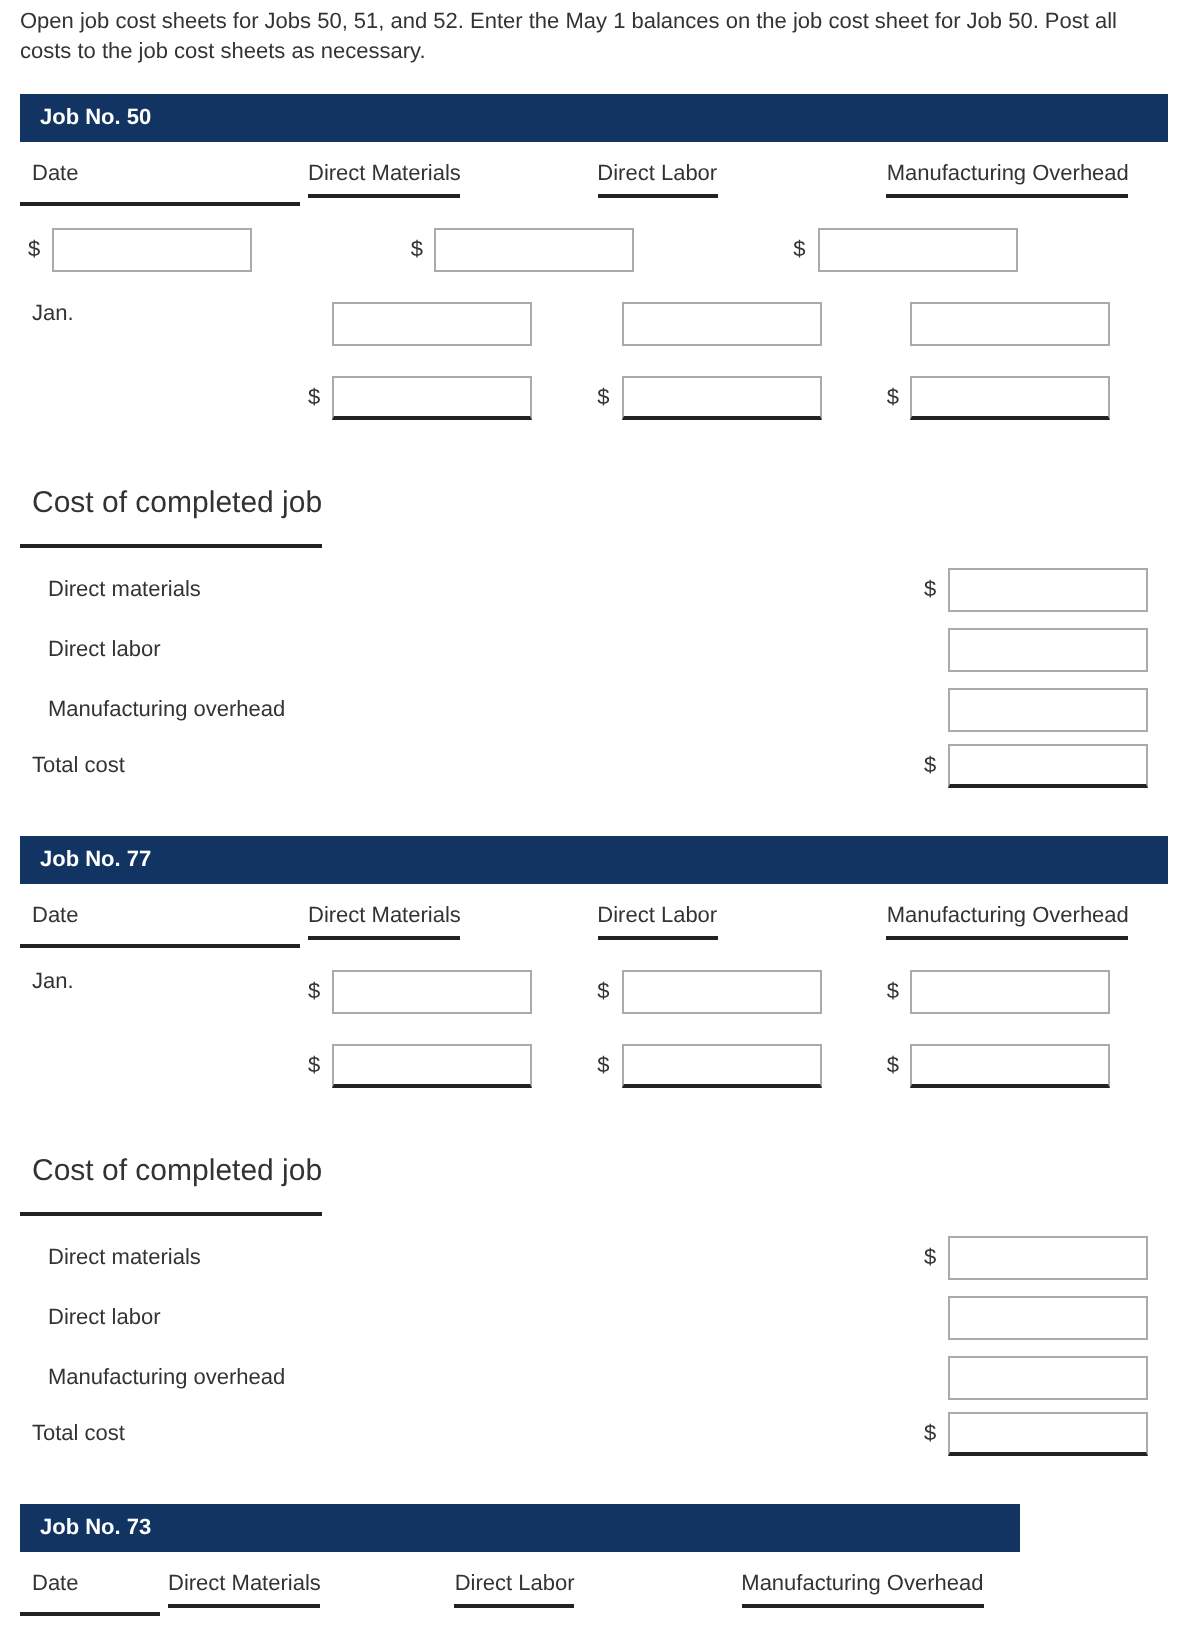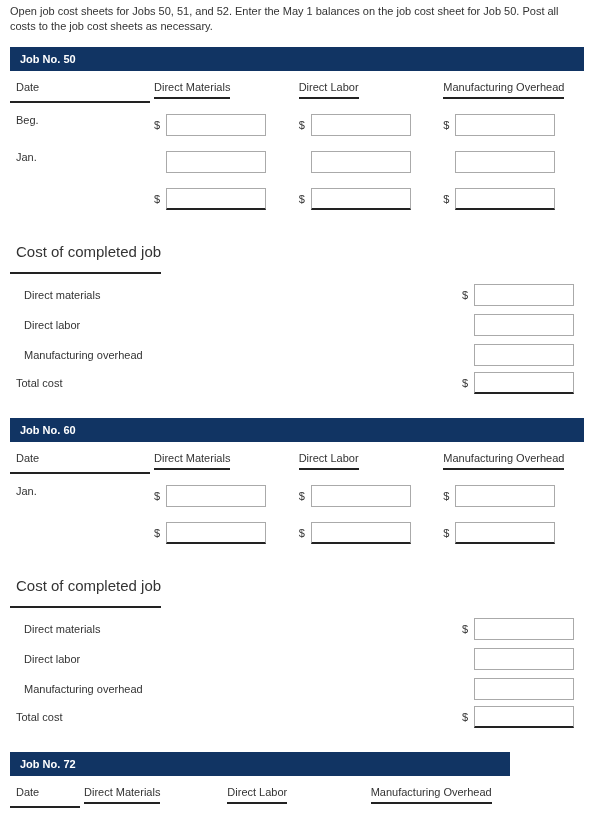--- a/index.html
+++ b/index.html
@@ -40,21 +40,20 @@
         <span>Direct Materials</span>
       </div>
     <div class="col-col">
         <span>Direct Labor</span>
       </div>
     <div class="col-col">
         <span>Manufacturing Overhead</span>
       </div>
   </div>
   <div class="col-row">
-    <div class="col-label">Beg.</div>
     <div class="col-col">
         <span class="dsign">$</span>
         <input class="ifield" value="" style="">
       </div>
     <div class="col-col">
         <span class="dsign">$</span>
         <input class="ifield" value="" style="">
       </div>
     <div class="col-col">
         <span class="dsign">$</span>
@@ -123,21 +122,21 @@
       <div class="comp-spacer"></div>
       <div class="comp-input">
           <span class="dsign">$</span>
           <input class="ifield" value="" style="">
         </div>
     </div>
   </div>
 </div>
 
 <div class="job-card">
-  <div class="job-header">Job No. 60</div>
+  <div class="job-header">Job No. 77</div>
   <div class="col-row header-row">
     <div class="col-label"><span>Date</span></div>
     <div class="col-col">
         <span>Direct Materials</span>
       </div>
     <div class="col-col">
         <span>Direct Labor</span>
       </div>
     <div class="col-col">
         <span>Manufacturing Overhead</span>
@@ -205,21 +204,21 @@
       <div class="comp-spacer"></div>
       <div class="comp-input">
           <span class="dsign">$</span>
           <input class="ifield" value="" style="">
         </div>
     </div>
   </div>
 </div>
 
 <div class="job-card job52" style="width:500px;">
-  <div class="job-header">Job No. 72</div>
+  <div class="job-header">Job No. 73</div>
   <div class="col-row header-row">
     <div class="col-label"><span>Date</span></div>
     <div class="col-col">
         <span>Direct Materials</span>
       </div>
     <div class="col-col">
         <span>Direct Labor</span>
       </div>
     <div class="col-col">
         <span>Manufacturing Overhead</span>

